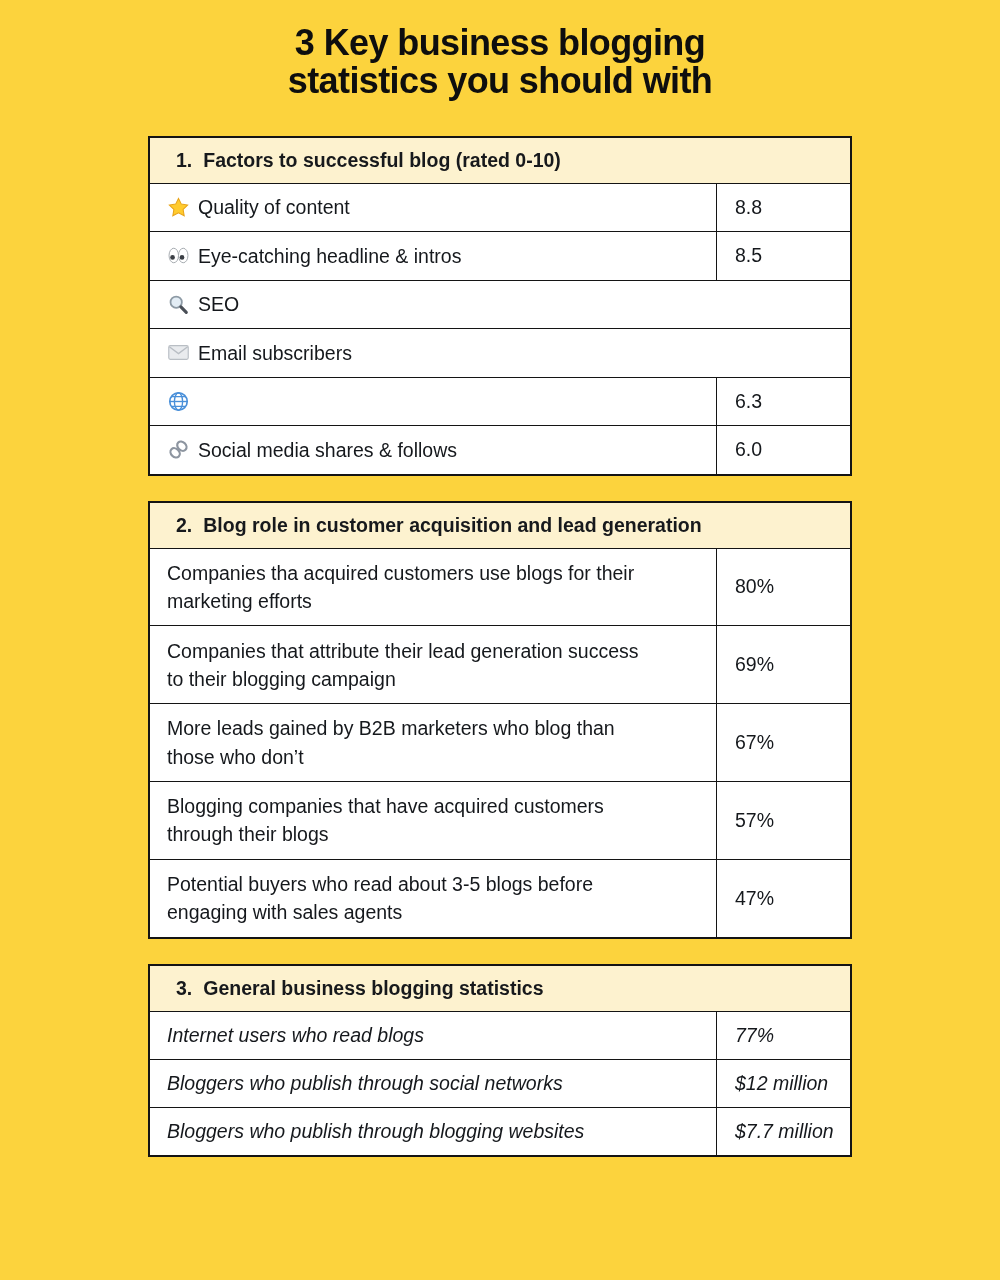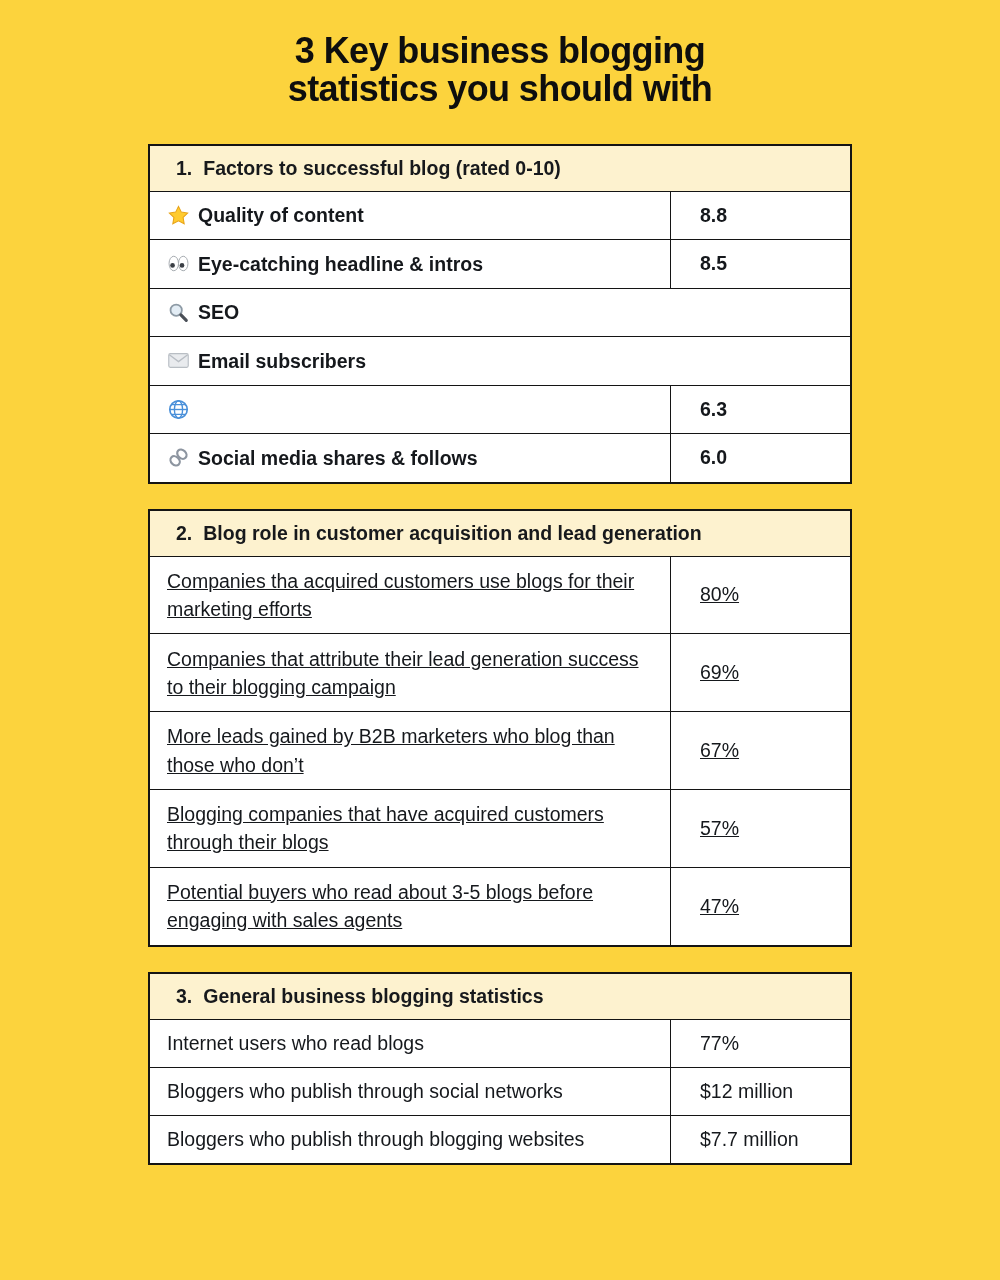--- a/index.html
+++ b/index.html
@@ -4,21 +4,21 @@
 <style>
   html,body{margin:0;padding:0;}
   body{
     width:1000px;height:1280px;
     background:var(--bg,#FCD33D);
     font-family:"Liberation Sans",sans-serif;
     color:#15181C;
     -webkit-font-smoothing:antialiased;
   }
   .page-title{
-    margin:8px;padding-top:24px;
+    margin:0;padding-top:24px;
     text-align:center;
     font-size:36px;line-height:1.05;
     font-weight:bold;letter-spacing:-0.6px;
     color:#0E0E0E;
   }
   .table{
     width:704px;margin:0 auto;
     border:2px solid var(--border,#141414);
     background:#ffffff;
     box-sizing:border-box;
@@ -39,29 +39,29 @@
     background:#fff;
   }
   .rows .row:last-child{border-bottom:none;justify-content:center;}
   .cell{box-sizing:border-box;font-size:19.5px;}
   .cell.label{
     flex:1;display:flex;align-items:center;gap:9px;
     padding:9px 14px 9px 17px;
   }
   .cell.label .txt{display:inline-block;line-height:1.45;}
   .cell.value{
-    width:180px;flex:none;
+    width:134px;flex:none;
     border-left:1.6px solid var(--border,#141414);
     display:flex;align-items:center;
-    padding:9px 8px 9px 29px;
-  }
-  .t1 .row{min-height:47.5px;font-weight:bold;}
-  .t2 .row{min-height:76.8px;text-decoration:underline;}
+    padding:9px 8px 9px 18px;
+  }
+  .t1 .row{min-height:47.5px;}
+  .t2 .row{min-height:76.8px;}
   .t2 .cell.label .txt{max-width:478px;}
-  .t3 .row{min-height:47px;}
+  .t3 .row{min-height:47px;font-style:italic;}
   .t3 .cell.label .txt{max-width:500px;}
   .icon{
     width:22px;height:22px;flex:none;
     display:inline-flex;align-items:center;justify-content:center;
   }
   .icon svg{width:21px;height:21px;display:block;}
 </style>
 </head>
 <body style="background: rgb(252, 211, 61);">
 

